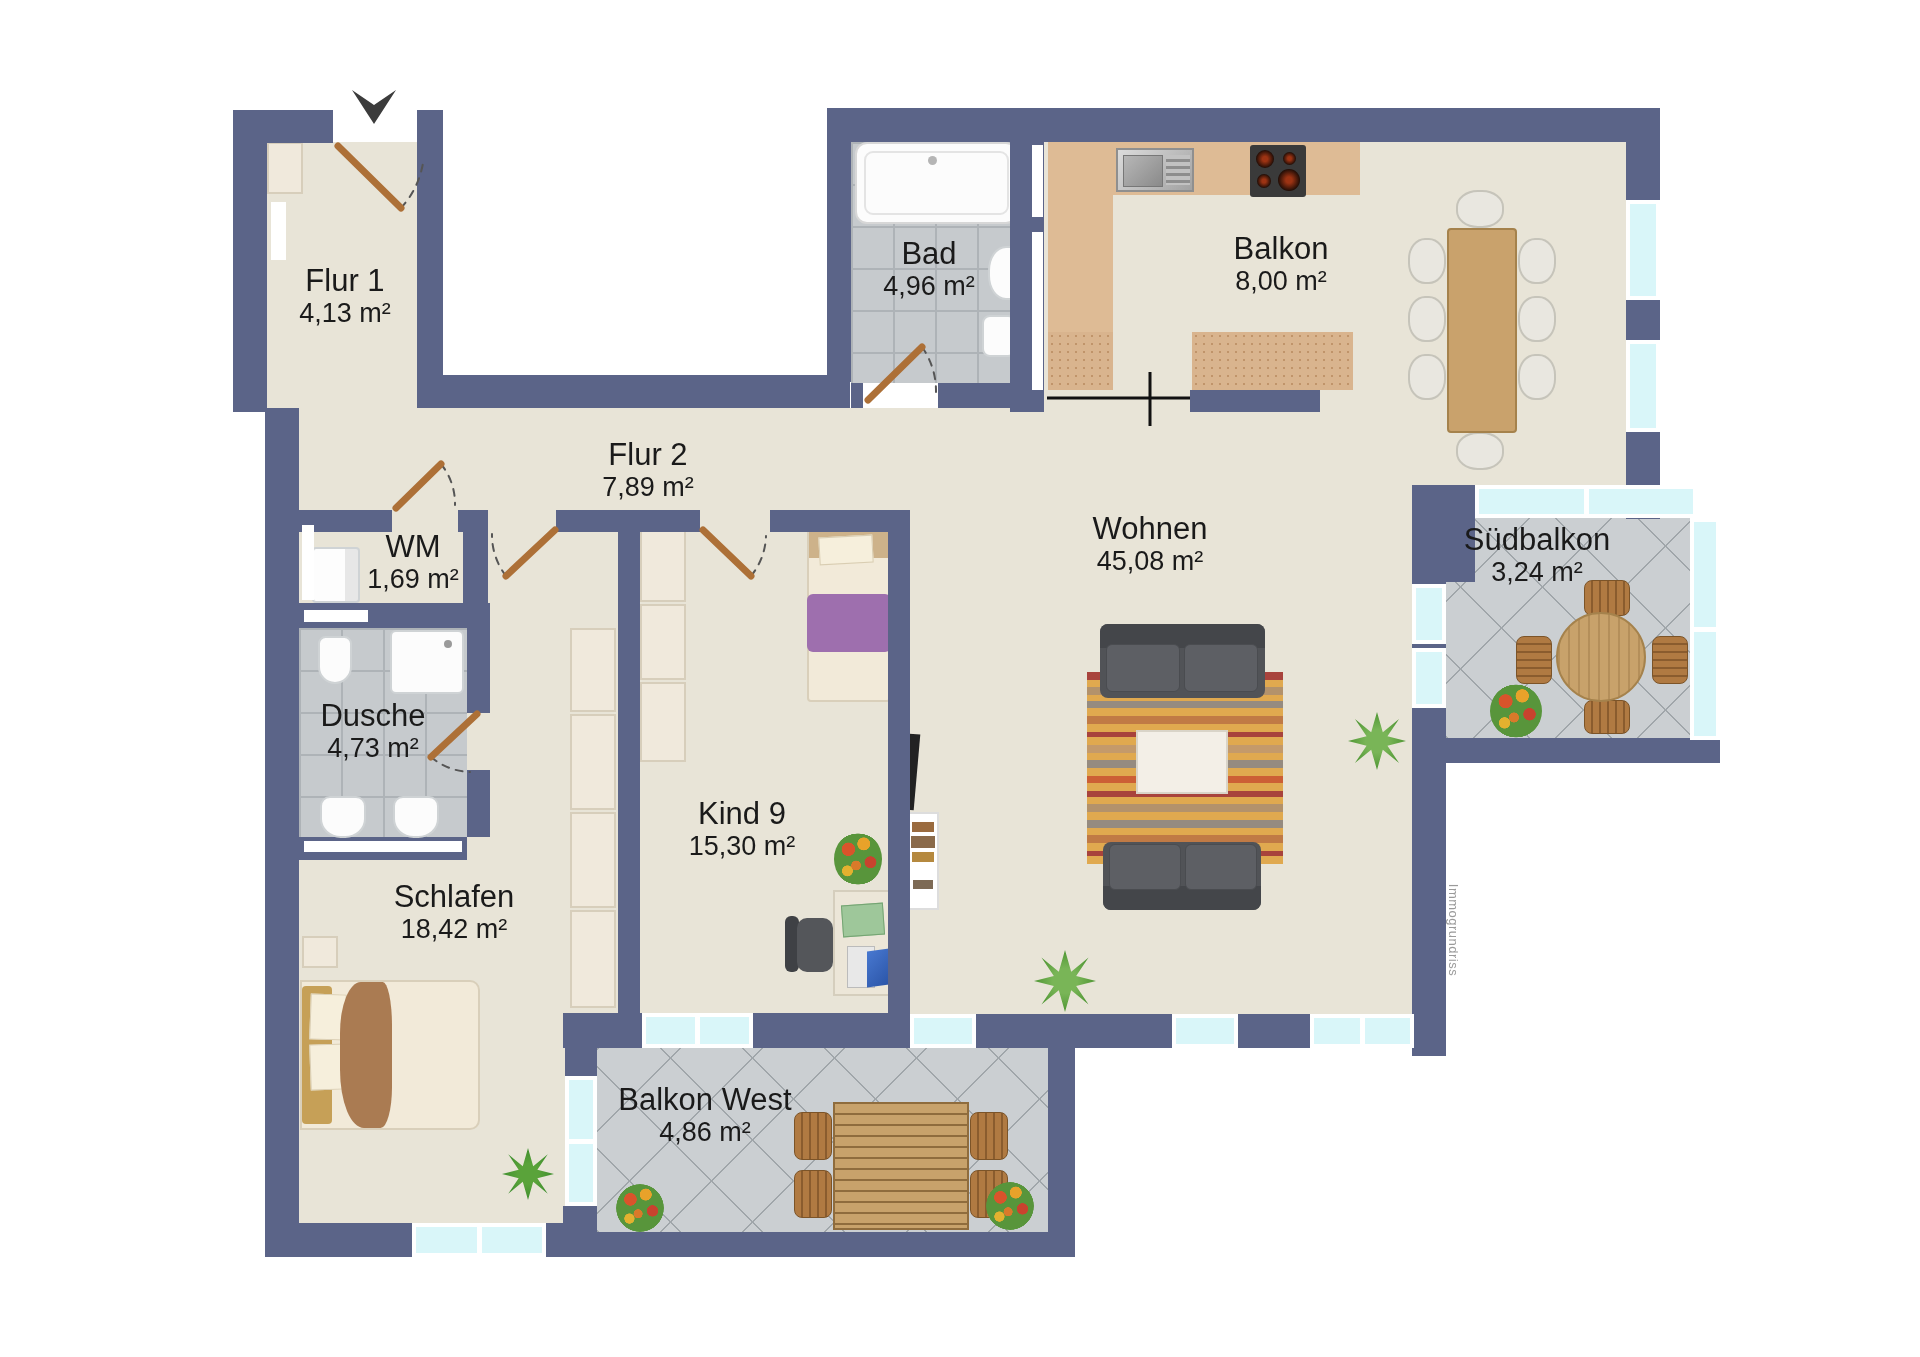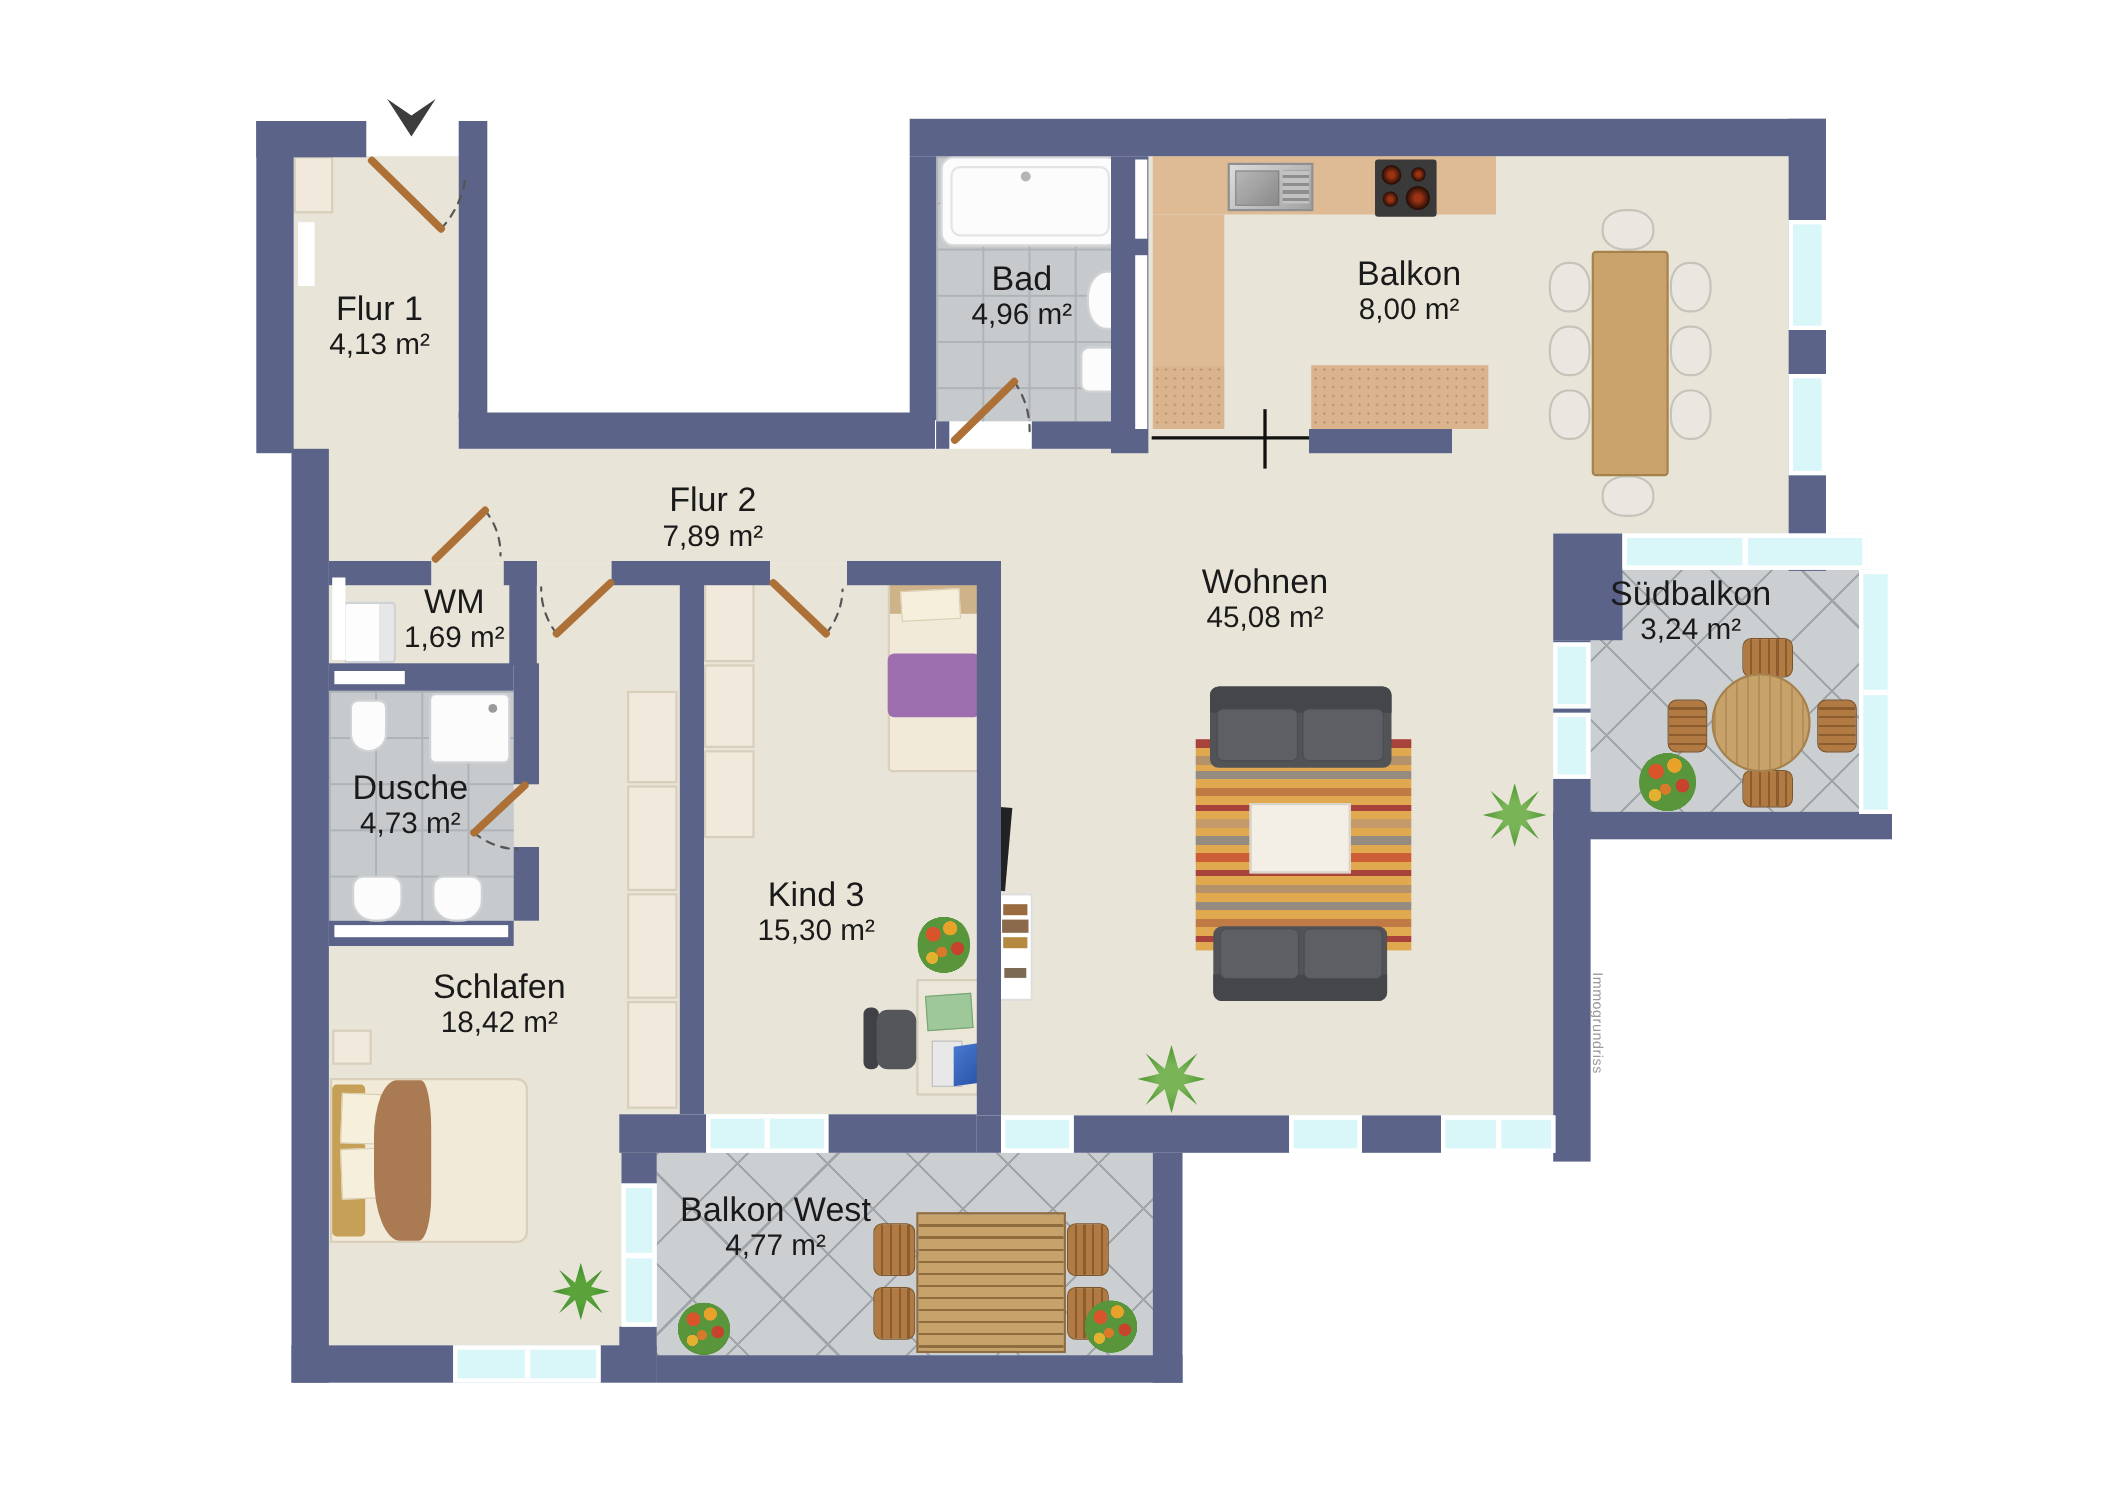--- a/index.html
+++ b/index.html
@@ -300,26 +300,26 @@
   </div>
   <div class="label" style="left:1150px;top:544px">
     <div class="rname">Wohnen</div>
     <div class="rarea">45,08 m²</div>
   </div>
   <div class="label" style="left:1537px;top:555px">
     <div class="rname">Südbalkon</div>
     <div class="rarea">3,24 m²</div>
   </div>
   <div class="label" style="left:742px;top:829px">
-    <div class="rname">Kind 3</div>
+    <div class="rname">Kind 9</div>
     <div class="rarea">15,30 m²</div>
   </div>
   <div class="label" style="left:454px;top:912px">
     <div class="rname">Schlafen</div>
     <div class="rarea">18,42 m²</div>
   </div>
   <div class="label" style="left:705px;top:1115px">
     <div class="rname">Balkon West</div>
-    <div class="rarea">4,77 m²</div>
+    <div class="rarea">4,86 m²</div>
   </div>
 
   <div class="watermark" style="left:1453px;top:930px">Immogrundriss</div>
 </div>
 
 </body></html>

